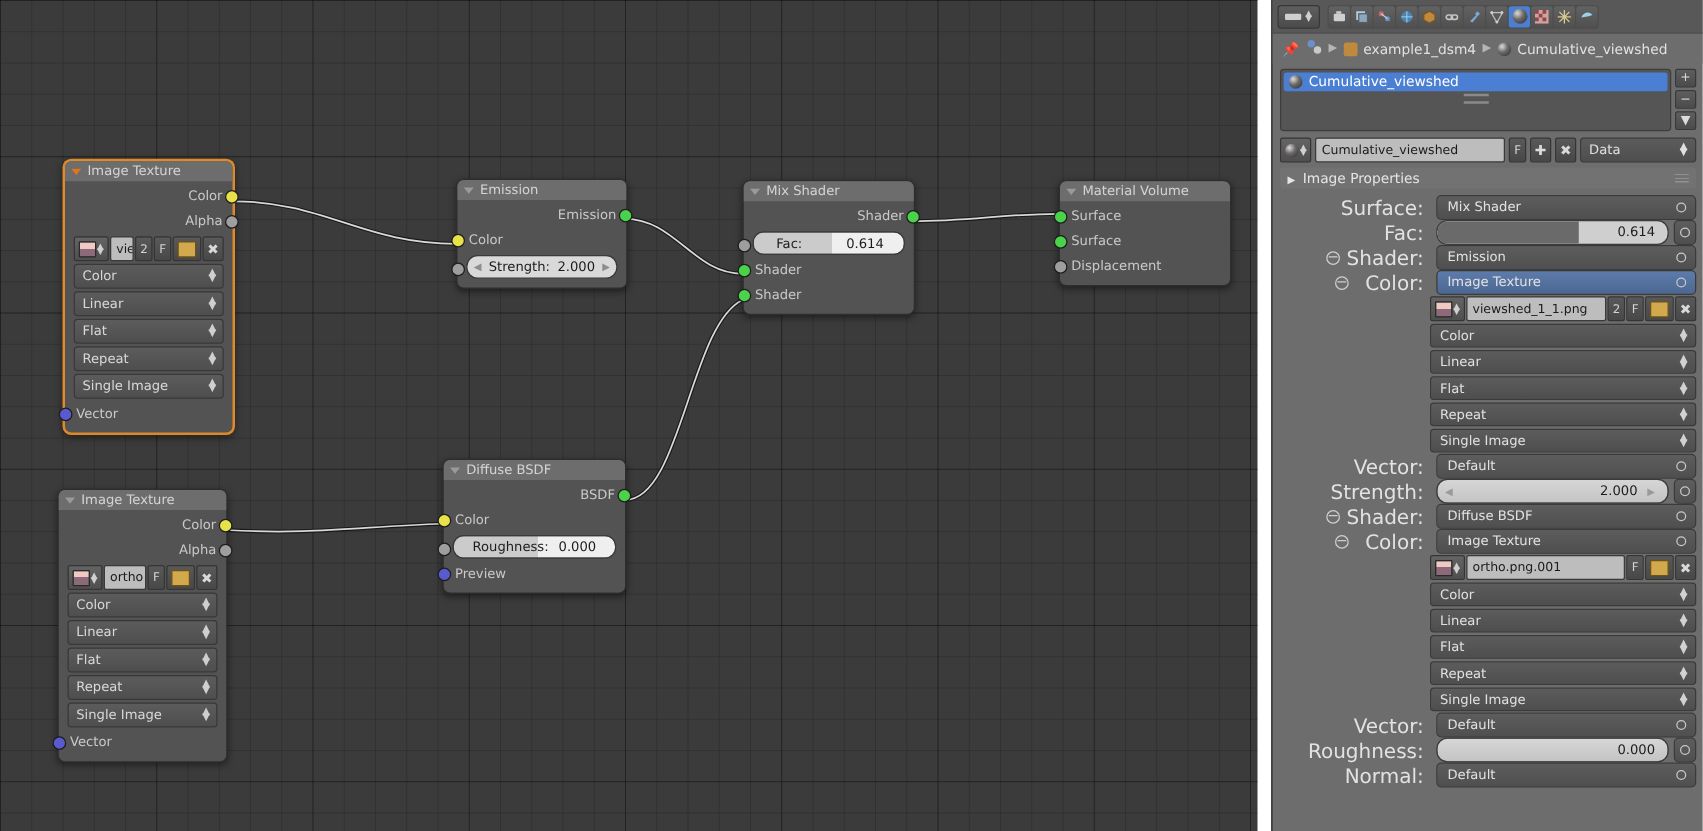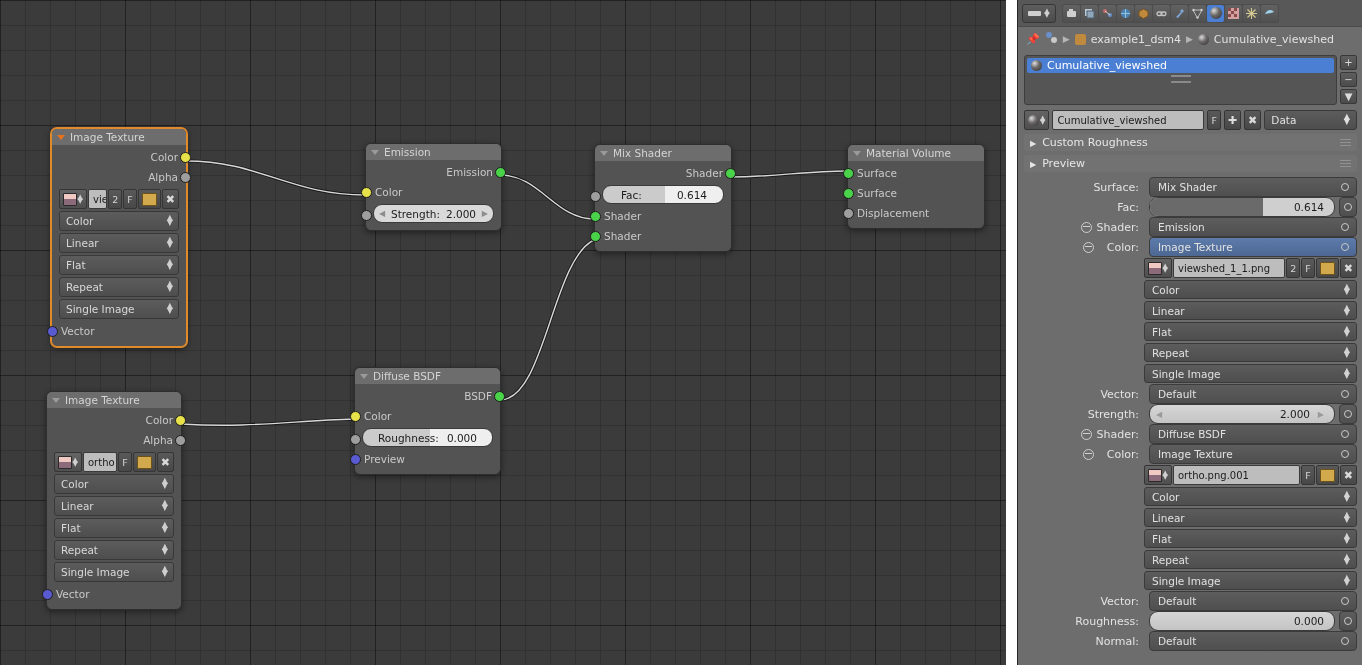--- a/index.html
+++ b/index.html
@@ -98,21 +98,21 @@
   #datasel{width:118px;height:18px;border-radius:3px;background:linear-gradient(#5c5c5c,#4e4e4e);
     border:1px solid #3a3a3a;display:flex;align-items:center;padding:0 6px;font-size:10.5px;color:#e0e0e0;position:relative;}
 
   .panel-hdr{margin:4px 6px 0 6px;height:17px;background:#727272;border-radius:3px;display:flex;
     align-items:center;padding:0 6px;font-size:11px;color:#e6e6e6;justify-content:space-between;}
   .panel-hdr .caret{margin-right:6px;font-size:8px;}
   .dots{width:11px;height:7px;
     background-image:repeating-linear-gradient(to bottom,#919191 0 1px,transparent 1px 3px);}
 
   .prow{display:flex;align-items:center;margin:2px 6px 0 6px;gap:4px;height:18px;}
-  .plabel{width:115px;text-align:right;font-size:11px;color:#e2e2e2;padding-right:6px;
+  .plabel{width:115px;text-align:right;font-size:16px;color:#e2e2e2;padding-right:6px;
     display:flex;align-items:center;justify-content:flex-end;gap:5px;}
   .minus{width:9px;height:9px;border-radius:50%;border:1px solid #cfcfcf;position:relative;flex:none;}
   .minus::after{content:"";position:absolute;left:1px;right:1px;top:3px;height:1px;background:#cfcfcf;}
   .pfield{flex:1;height:18px;border-radius:4px;background:linear-gradient(#5d5d5d,#4f4f4f);
     border:1px solid #3b3b3b;display:flex;align-items:center;padding:0 8px;font-size:10.5px;color:#e2e2e2;position:relative;}
   .pfield.link{background:linear-gradient(#5d7bab,#4c6792);}
   .pfield .dot{position:absolute;right:7px;width:6px;height:6px;border-radius:50%;border:1px solid #c9c9c9;}
   .pslider{flex:1;height:18px;border-radius:9px;border:1px solid #3b3b3b;position:relative;
     display:flex;align-items:center;background:#cfcfcf;overflow:hidden;}
   .pslider .fill{position:absolute;left:0;top:0;bottom:0;background:#6a6a6a;}
@@ -543,25 +543,21 @@
       <div id="datasel">
         <span>Data</span>
         <span class="updown" style="position:absolute;right:6px;top:50%;margin-top:-6px;display:flex;flex-direction:column;line-height:5px;font-size:8px">
             <span>▲</span>
             <span>▼</span>
           </span>
       </div>
     </div>
 
     <div class="panel-hdr">
-      <span><span class="caret">▶</span><span>Custom Roughness</span></span>
-      <span class="dots"></span>
-    </div>
-    <div class="panel-hdr">
-      <span><span class="caret">▶</span><span>Preview</span></span>
+      <span><span class="caret">▶</span><span>Image Properties</span></span>
       <span class="dots"></span>
     </div>
 
     <div style="margin-top:6px">
 
       <div class="prow">
         <span class="plabel">Surface:</span>
         <span class="pfield">
           <span>Mix Shader</span>
           <span class="dot"></span>

